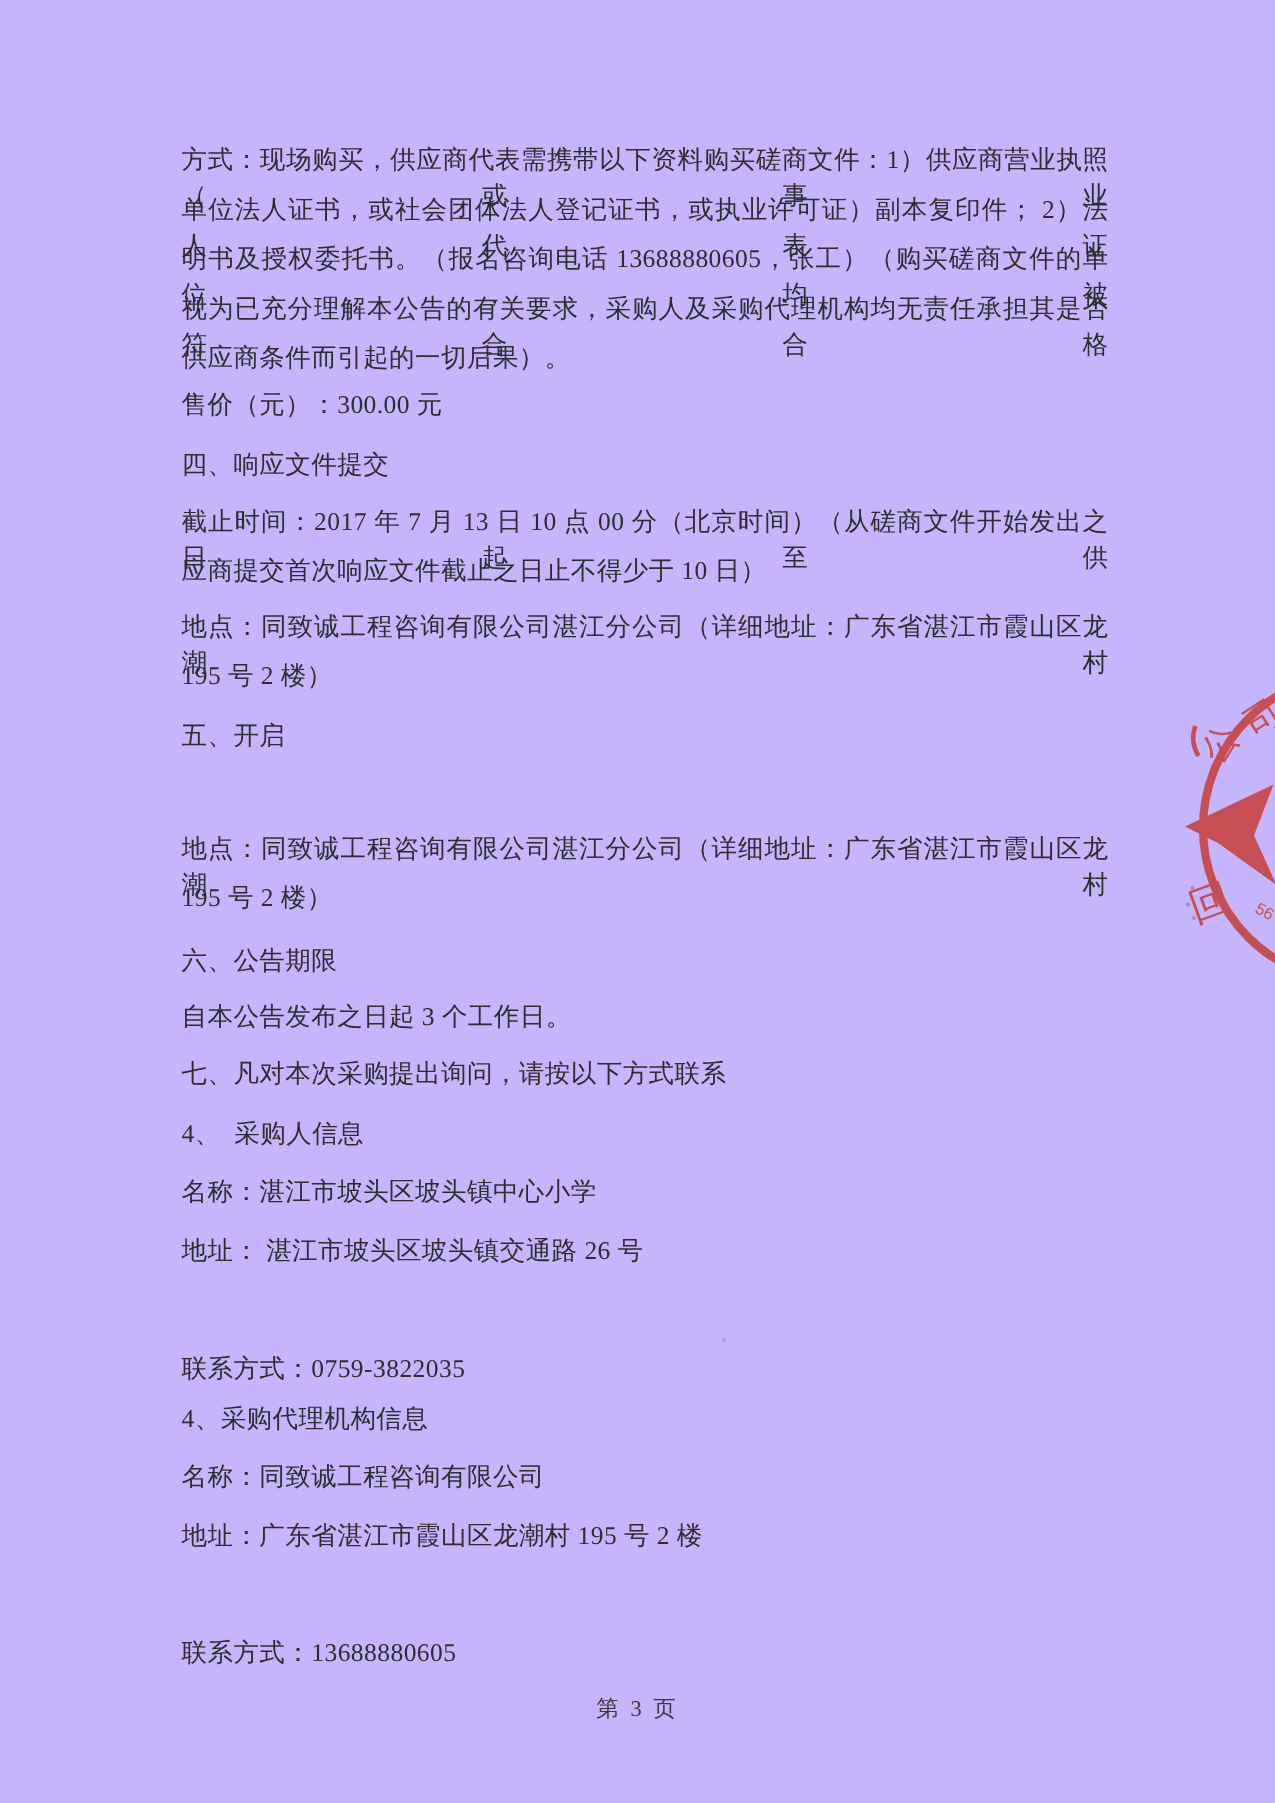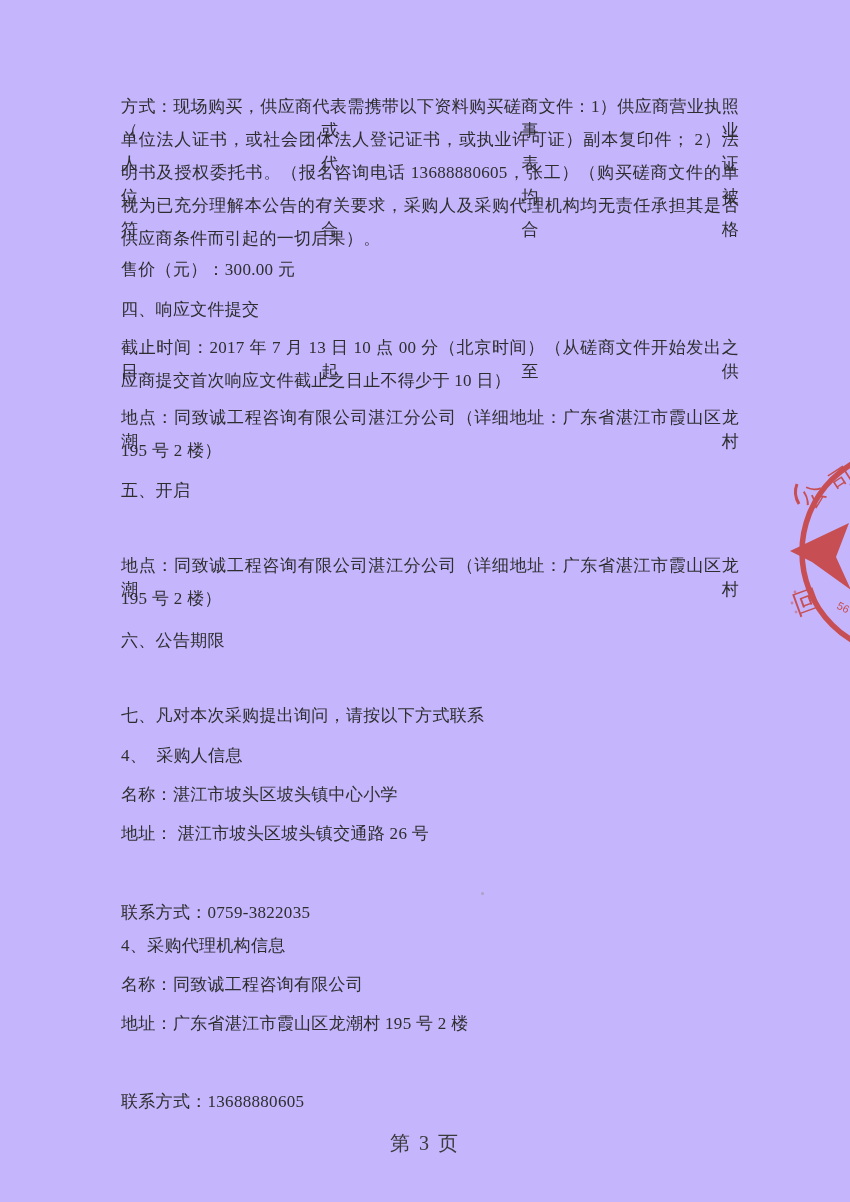--- a/index.html
+++ b/index.html
@@ -29,21 +29,21 @@
     text-align: justify;
     text-align-last: justify;
     text-justify: inter-character;
   }
   .footer {
     position: absolute;
     left: 0;
     right: 0;
     top: 1130px;
     text-align: center;
-    font-size: 20px;
+    font-size: 15px;
     color: #3a3a3a;
     letter-spacing: 2px;
   }
   .seal-svg {
     position: absolute;
     left: 0;
     top: 0;
     width: 850px;
     height: 1202px;
     pointer-events: none;
@@ -76,20 +76,21 @@
   <div class="line just" style="top:336px">截止时间：2017 年 7 月 13 日 10 点 00 分（北京时间）（从磋商文件开始发出之日起至供</div>
   <div class="line" style="top:369px">应商提交首次响应文件截止之日止不得少于 10 日）</div>
   <div class="line just" style="top:406px">地点：同致诚工程咨询有限公司湛江分公司（详细地址：广东省湛江市霞山区龙潮村</div>
   <div class="line" style="top:439px">195 号 2 楼）</div>
 
   <div class="line" style="top:479px">五、开启</div>
   <div class="line just" style="top:554px">地点：同致诚工程咨询有限公司湛江分公司（详细地址：广东省湛江市霞山区龙潮村</div>
   <div class="line" style="top:587px">195 号 2 楼）</div>
 
   <div class="line" style="top:629px">六、公告期限</div>
+  <div class="line" style="top:666px">自本公告发布之日起 3 个工作日。</div>
 
   <div class="line" style="top:704px">七、凡对本次采购提出询问，请按以下方式联系</div>
 
   <div class="line" style="top:744px">4、  采购人信息</div>
   <div class="line" style="top:783px">名称：湛江市坡头区坡头镇中心小学</div>
   <div class="line" style="top:822px">地址： 湛江市坡头区坡头镇交通路 26 号</div>
   <div class="line" style="top:901px">联系方式：0759-3822035</div>
 
   <div class="line" style="top:934px">4、采购代理机构信息</div>
   <div class="line" style="top:973px">名称：同致诚工程咨询有限公司</div>

